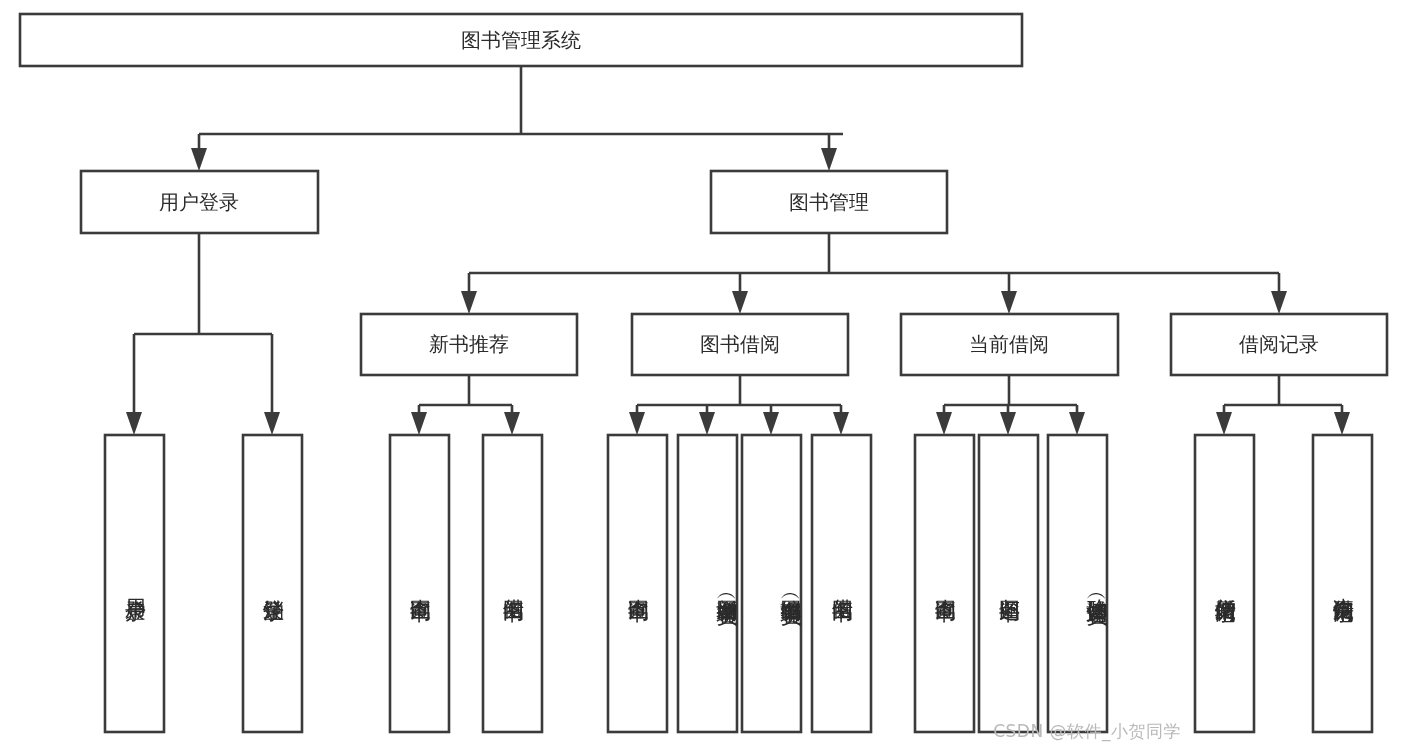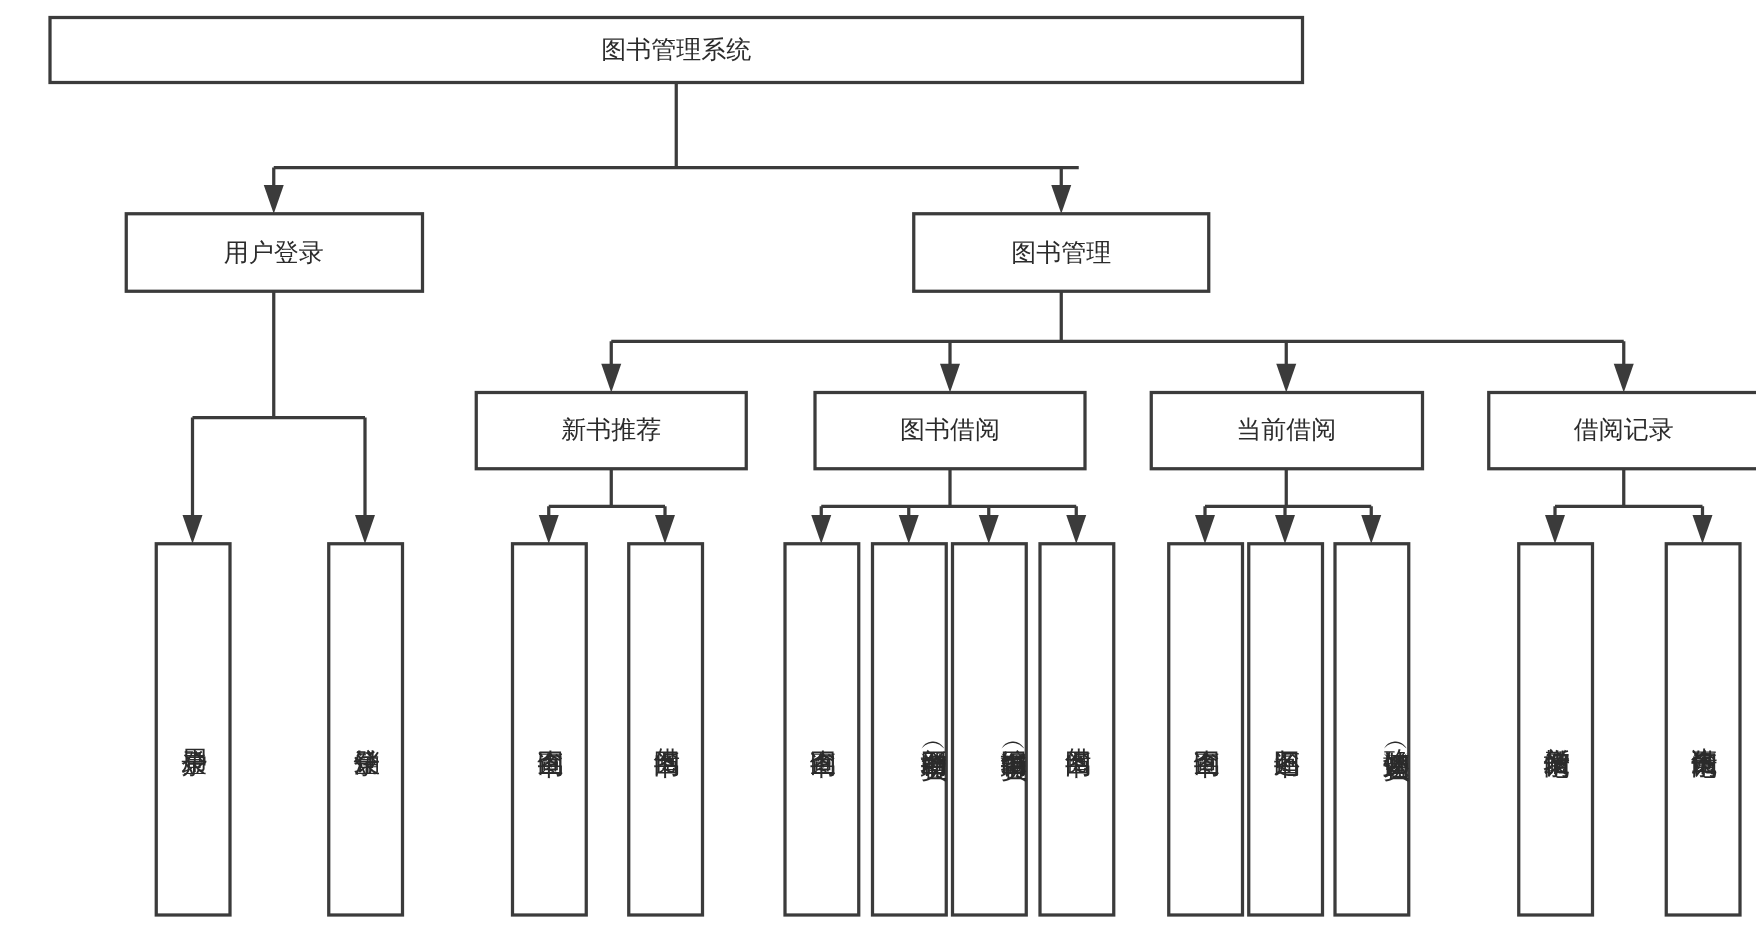--- a/index.html
+++ b/index.html
@@ -11,21 +11,20 @@
     width: 1405px;
     height: 747px;
     font-family: "DejaVu Sans", "Liberation Sans", sans-serif;
     overflow: hidden;
   }
   #diagram-root {
     position: relative;
     width: 1189px;
     height: 747px;
     background: #ffffff;
-    margin-left: 20px;
   }
   svg.flow {
     position: absolute;
     left: 0;
     top: 0;
     width: 1405px;
     height: 747px;
   }
   .node-box {
     fill: #ffffff;
@@ -212,14 +211,15 @@
   <div class="leaf-label" style="left:608px;  top:435px; width:59px; height:297px;">查询图书</div>
   <div class="leaf-label" style="left:678px;  top:435px; width:59px; height:297px; align-items:flex-start; padding-top:6px; box-sizing:border-box;">新增图书（管理员）</div>
   <div class="leaf-label" style="left:742px;  top:435px; width:59px; height:297px; align-items:flex-start; padding-top:6px; box-sizing:border-box;">编辑图书（管理员）</div>
   <div class="leaf-label" style="left:812px;  top:435px; width:59px; height:297px;">借阅图书</div>
   <div class="leaf-label" style="left:915px;  top:435px; width:59px; height:297px;">查询图书</div>
   <div class="leaf-label" style="left:979px;  top:435px; width:59px; height:297px;">归还图书</div>
   <div class="leaf-label" style="left:1048px; top:435px; width:59px; height:297px; align-items:flex-start; padding-top:6px; box-sizing:border-box;">确认归还（管理员）</div>
   <div class="leaf-label" style="left:1195px; top:435px; width:59px; height:297px;">新增借阅记录</div>
   <div class="leaf-label" style="left:1313px; top:435px; width:59px; height:297px;">查询借阅记录</div>
 
+  <div id="watermark">CSDN @软件_小贺同学</div>
 
 </div>
 
 </body></html>

